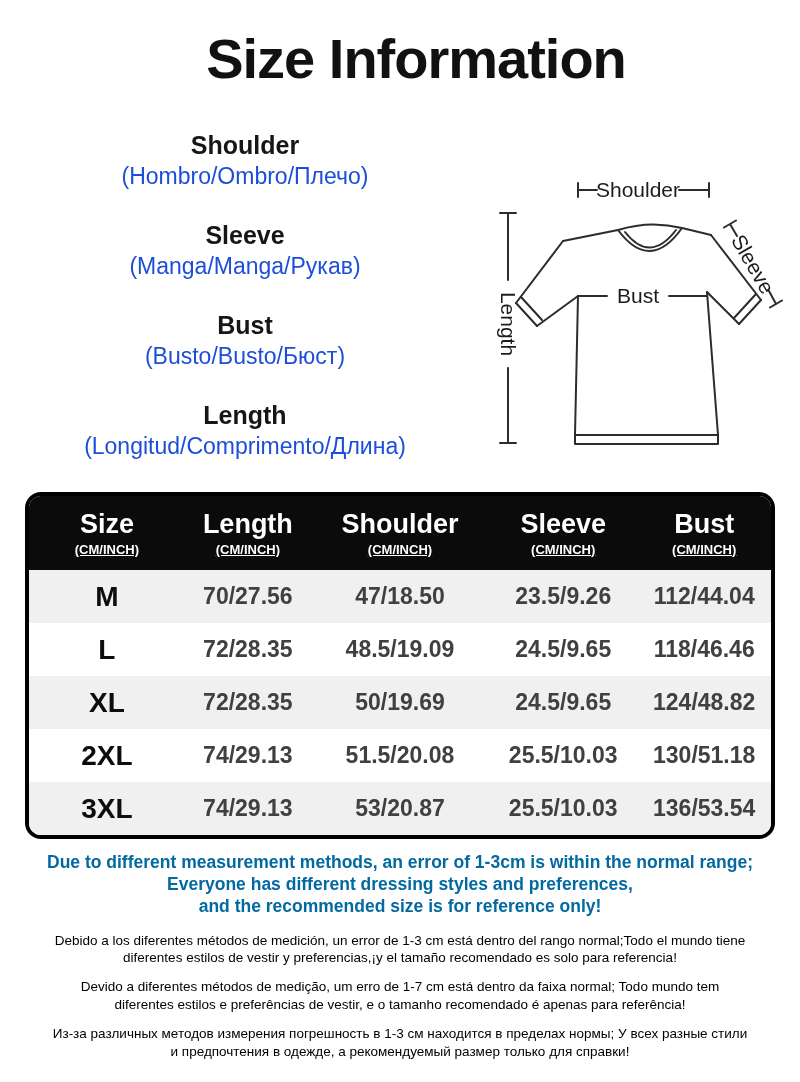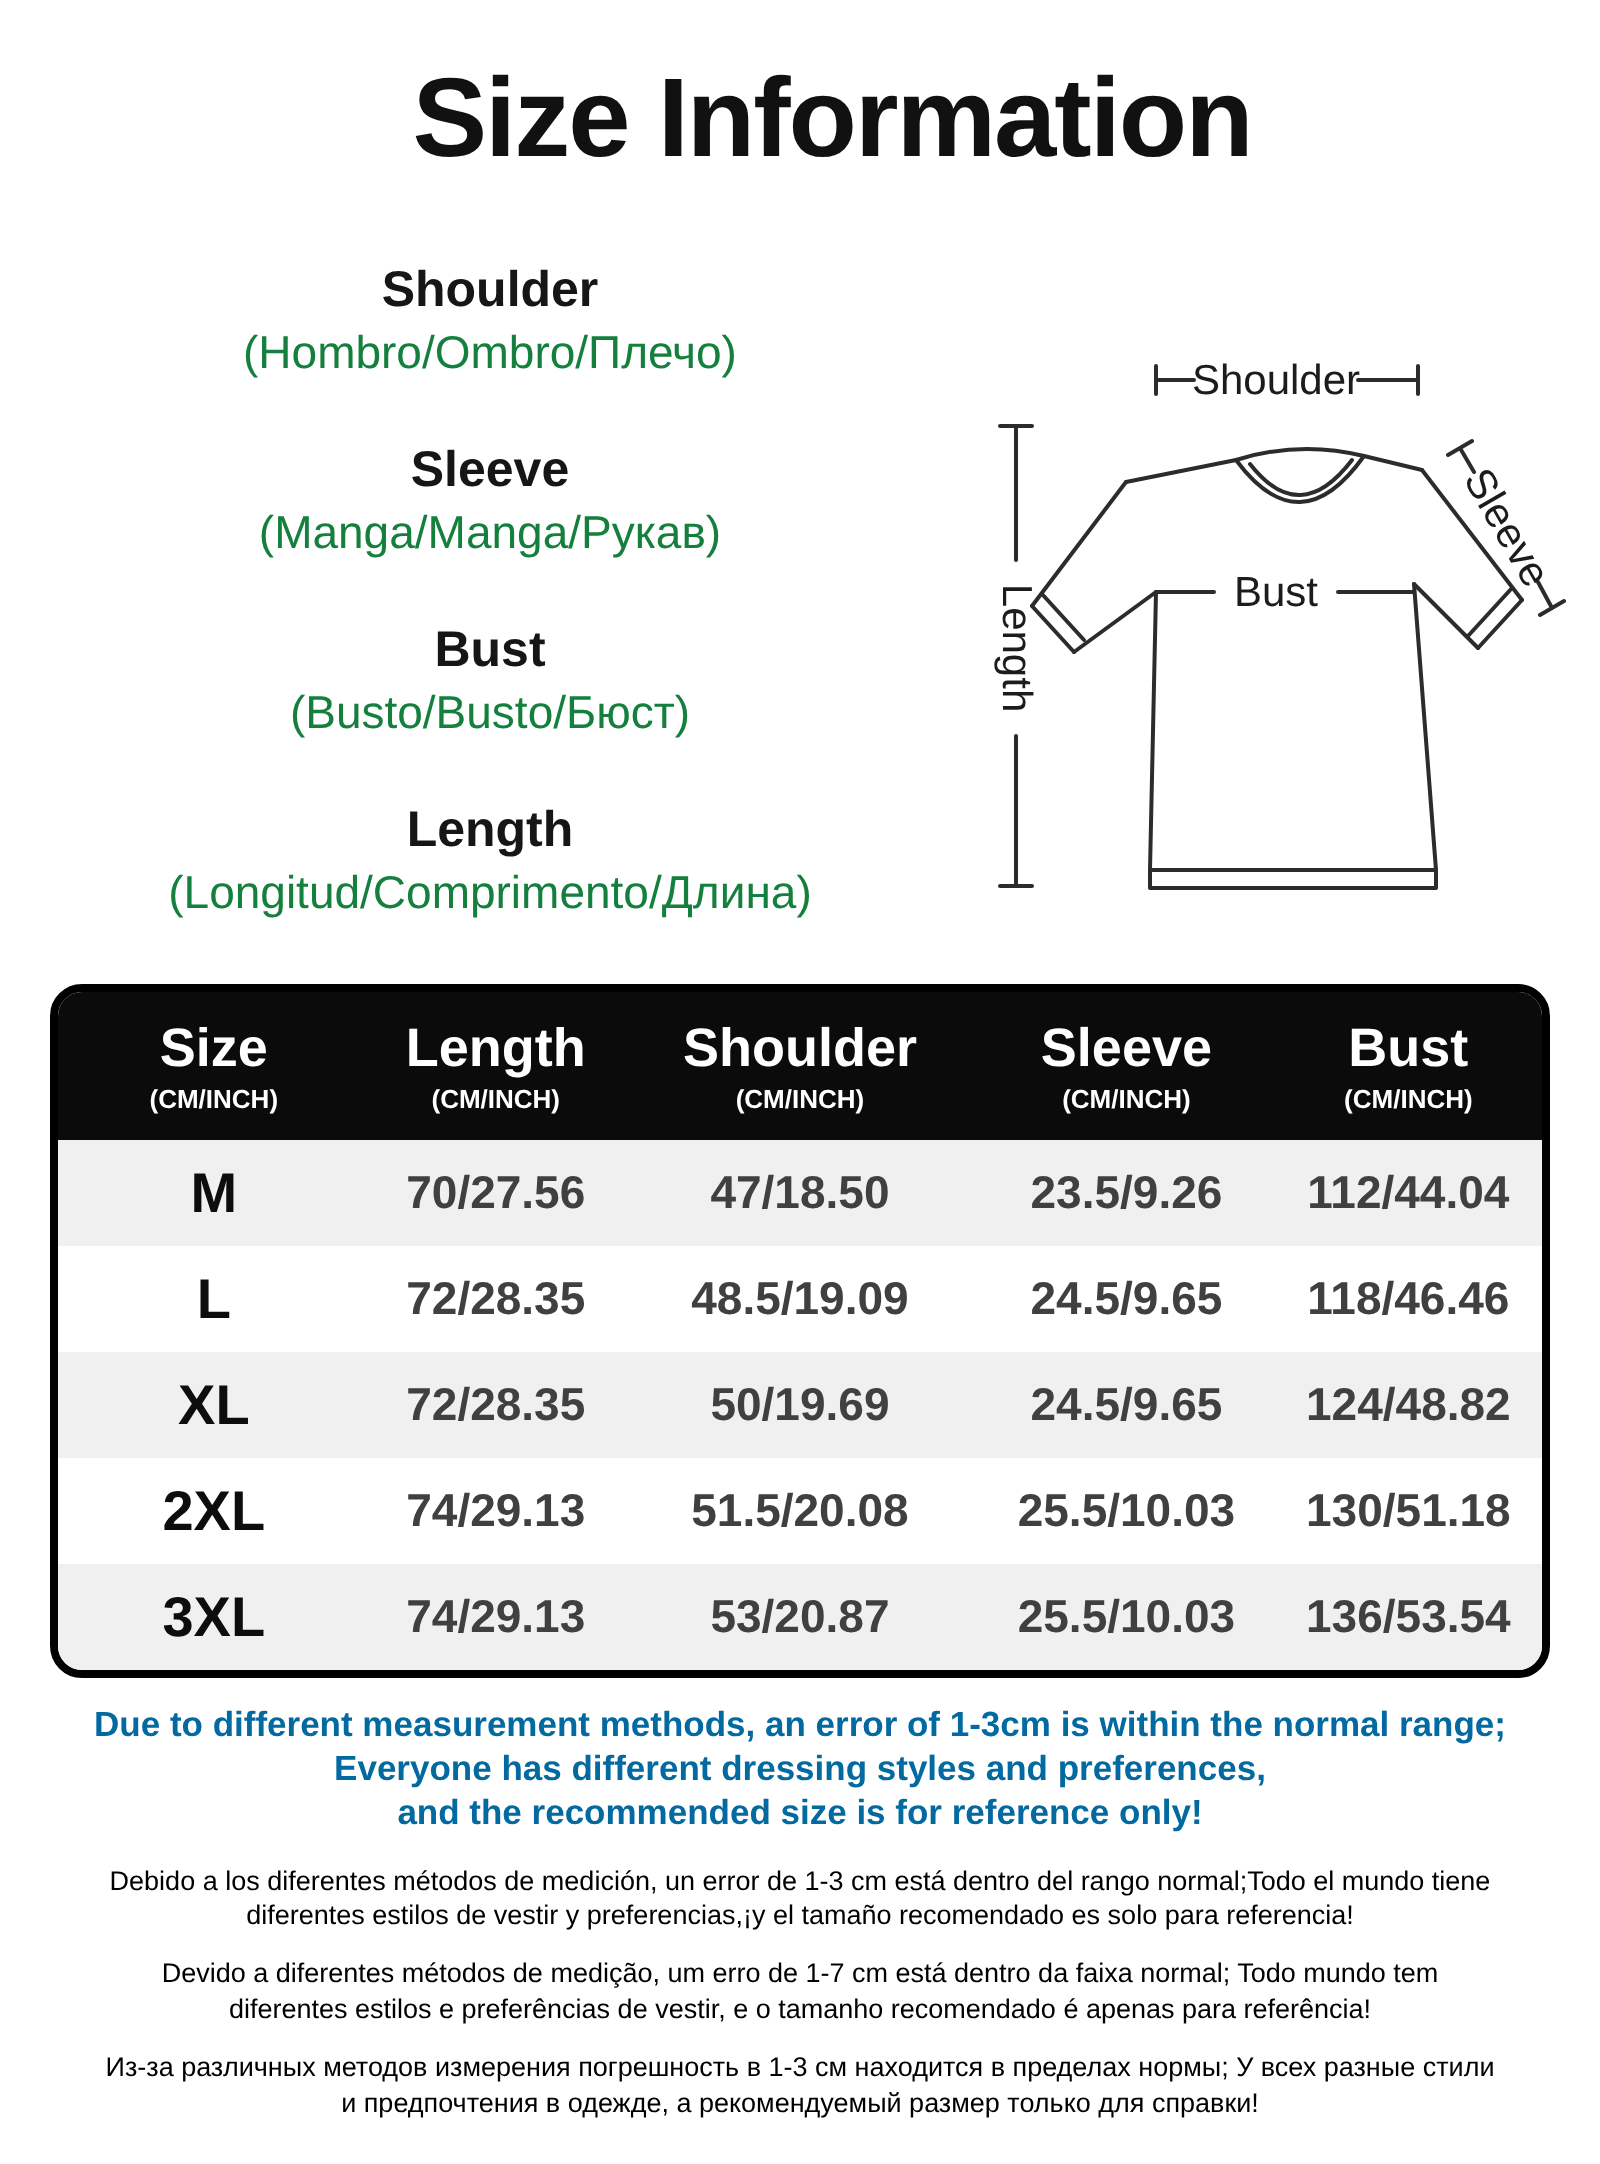--- a/index.html
+++ b/index.html
@@ -12,39 +12,39 @@
   .title{
     position:absolute;top:26px;left:0;width:100%;
     text-align:center;font-size:56px;font-weight:700;letter-spacing:-1px;color:#111;margin-left:16px;
   }
   
   .legend{
     position:absolute;left:30px;top:131px;width:430px;
     display:flex;flex-direction:column;gap:31px;text-align:center;
   }
   .legend-item .m-name{font-size:25px;font-weight:700;color:#161616;}
-  .legend-item .m-trans{font-size:23px;font-weight:400;color:#15803d;margin-top:3px;}
+  .legend-item .m-trans{font-size:23px;font-weight:400;color:#1d4ed8;margin-top:3px;}
   
   .diagram{position:absolute;left:478px;top:153px;width:318px;height:308px;}
   .diagram svg{width:100%;height:100%;}
   .diagram path{fill:none;stroke:#2c2c2c;stroke-width:2;stroke-linecap:round;stroke-linejoin:round;}
   .diagram text{fill:#1c1c1c;font-size:21px;font-family:"Liberation Sans",sans-serif;}
   
   .size-table{
     position:absolute;left:25px;top:492px;width:742px;
     border:4px solid #000;border-radius:16px;overflow:hidden;background:#fff;
   }
   .t-head{
     background:#0b0b0b;color:#fff;height:74px;
     display:grid;grid-template-columns:21% 17% 24% 20% 18%;
     align-items:center;text-align:center;
   }
   .t-head .col{line-height:1;}
   .t-head .col-label{font-size:27px;font-weight:700;}
-  .t-head .col-unit{font-size:13px;font-weight:700;margin-top:5px;}
+  .t-head .col-unit{font-size:13px;font-weight:700;margin-top:5px;text-decoration:underline;}
   .t-row{
     height:53px;display:grid;grid-template-columns:21% 17% 24% 20% 18%;
     align-items:center;text-align:center;background:#ffffff;
   }
   .t-row.stripe{background:#f0f0f0;}
   .t-row .size-cell{font-size:28px;font-weight:700;color:#0d0d0d;}
   .t-row .val-cell{font-size:23px;font-weight:700;color:#404040;}
   
   .disclaimers{position:absolute;top:851px;left:0;width:100%;text-align:center;}
   .disc-en{

